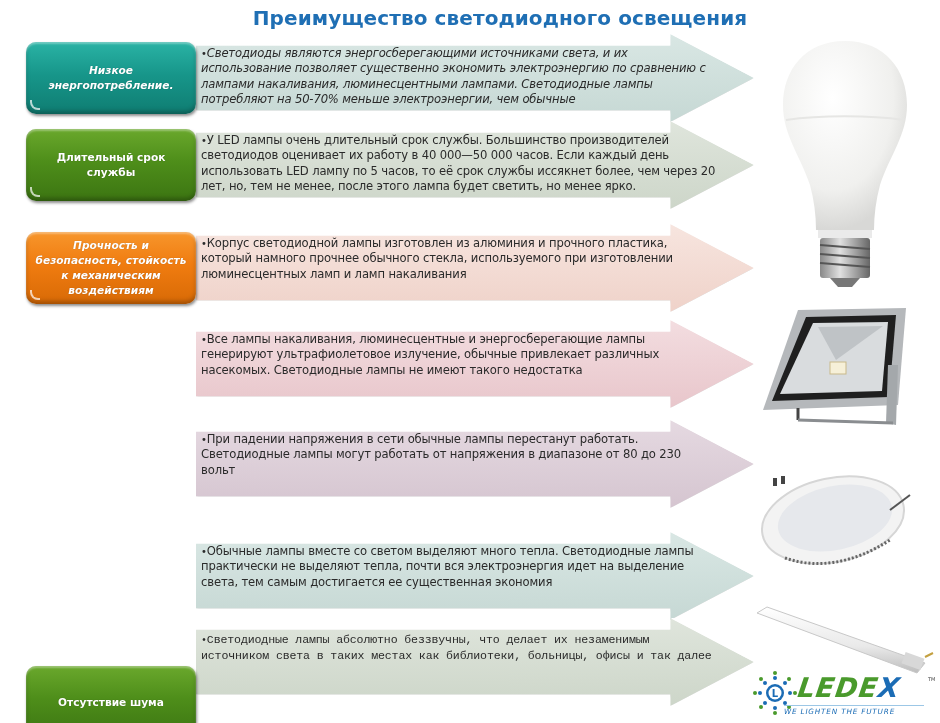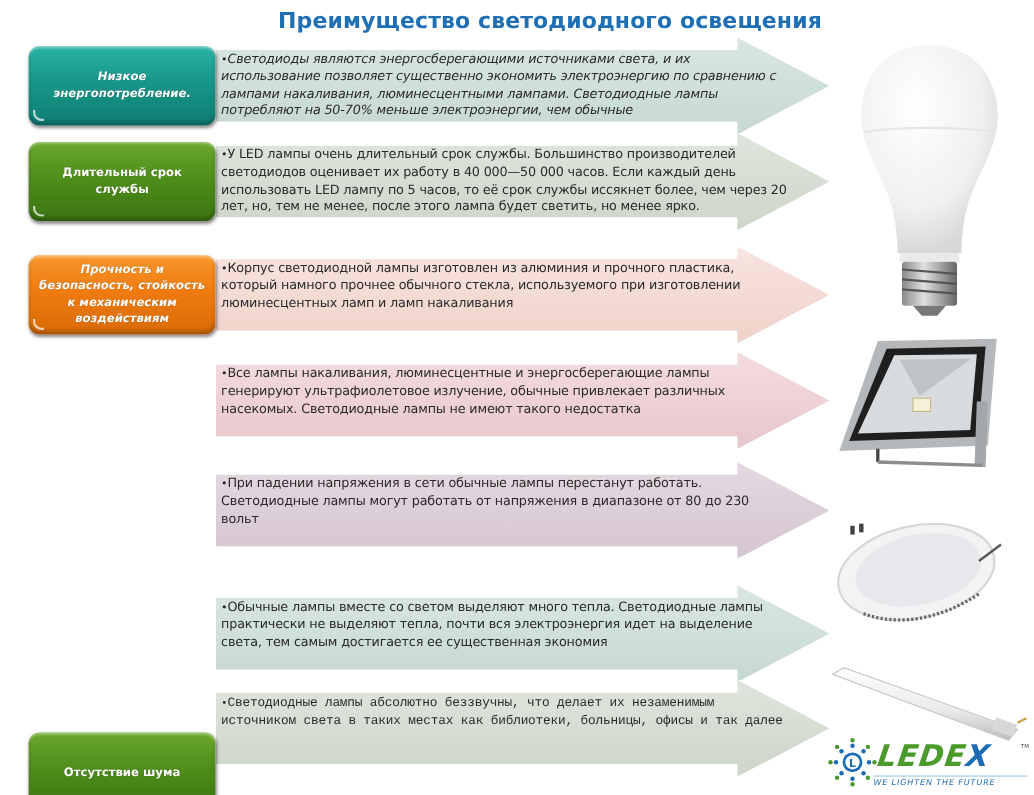--- a/index.html
+++ b/index.html
@@ -55,21 +55,21 @@
     .logo { position: absolute; left: 752px; top: 668px; width: 188px; height: 55px; }
     .logo-text {
       position: absolute; left: 46px; top: 4px;
       font-family: "DejaVu Sans", sans-serif; font-weight: bold; font-style: italic;
       font-size: 27px; letter-spacing: 1px; color: #4a9a2c;
       transform: skewX(-8deg);
     }
     .logo-text .x { color: #1b6cb5; }
     .logo-tm { position: absolute; left: 176px; top: 8px; font-size: 5px; color: #444; font-family: "DejaVu Sans", sans-serif; }
     .logo-tagline {
-      position: absolute; left: 42px; top: 37px; width: 140px;
+      position: absolute; left: 32px; top: 37px; width: 140px;
       font-family: "DejaVu Sans", sans-serif; font-style: italic; font-size: 7.3px; letter-spacing: 0.8px;
       color: #1b6cb5; border-top: 1px solid #9cc7e6; padding-top: 1px;
     }
   </style>
 </head>
 <body>
 
 <div class="title">Преимущество светодиодного освещения</div>
 
 <div class="row" style="top:40px;font-style:italic;">

